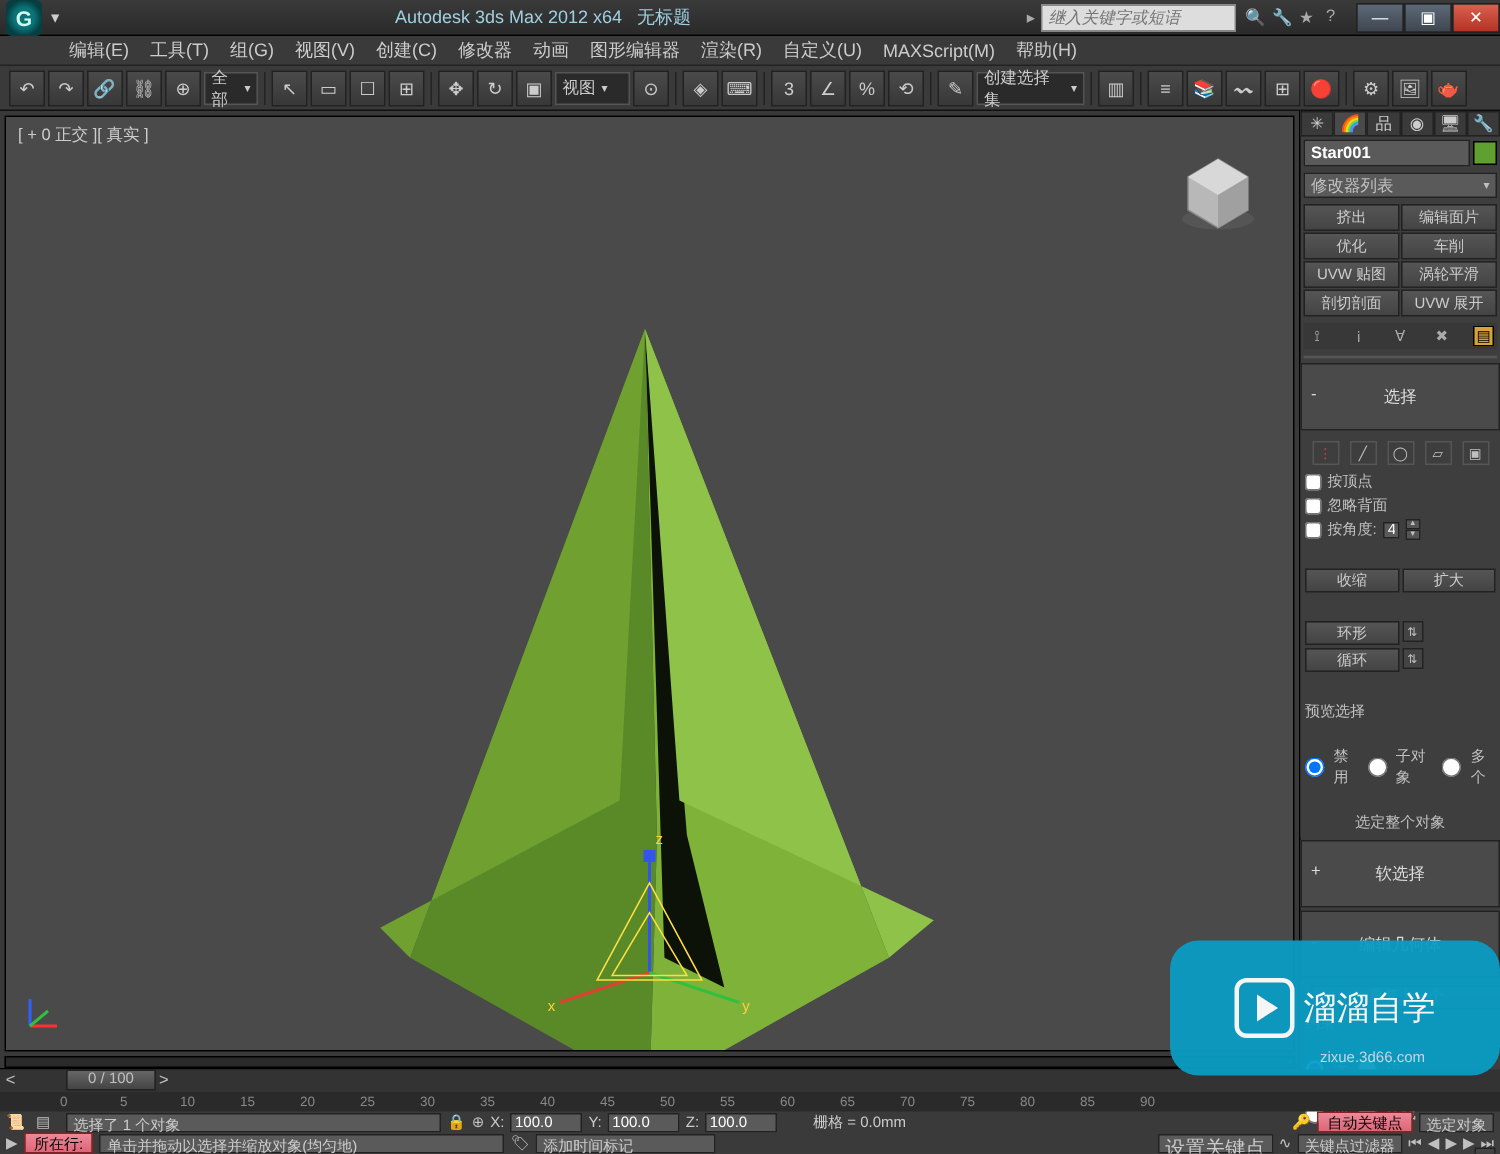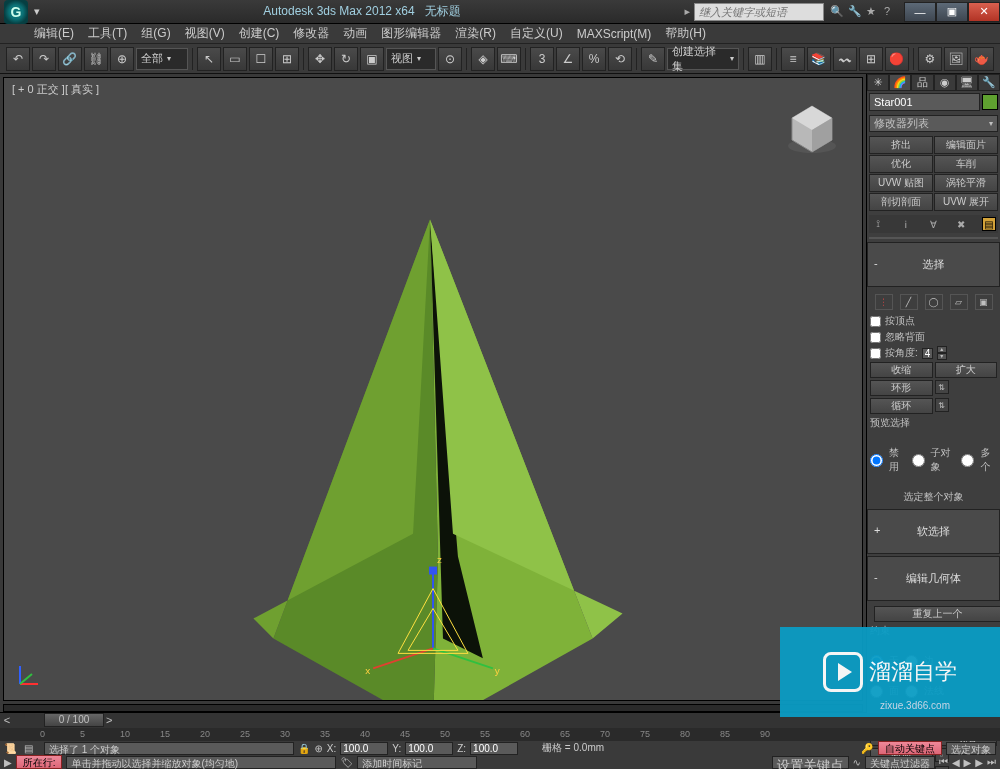--- a/index.html
+++ b/index.html
@@ -10,21 +10,21 @@
 .app-icon { width: 24px; height: 24px; background: radial-gradient(circle,#0b7378 40%,#063f42 70%); border-radius: 4px; margin: 0 4px; display:flex; align-items:center; justify-content:center; color:#cfe; font-weight:bold; font-size:14px; }
 .title-center { flex: 1; text-align: center; color: #a0cfe0; font-size: 12px; }
 .title-search { width: 130px; height: 18px; background: #ddd; border: 1px solid #888; margin-right: 6px; color:#888; font-style:italic; font-size:11px; padding:0 4px; }
 .title-icons { display:flex; gap:4px; margin-right:6px; }
 .title-icons span { width:14px; height:14px; color:#aaa; }
 .win-btns { display:flex; }
 .win-btn { width: 32px; height: 20px; background: linear-gradient(#5c6977,#3e4650); border:1px solid #222; display:flex; align-items:center; justify-content:center; color:#fff; font-size:11px; }
 .win-btn.close { background: linear-gradient(#d9604f,#b23325); }
 
 
-.menubar { height: 20px; background: #3a3a3a; display:flex; align-items:center; padding-left: 28px; gap: 2px; border-bottom:1px solid #222; }
+.menubar { height: 20px; background: #3a3a3a; display:flex; align-items:center; padding-left: 40px; gap: 2px; border-bottom:1px solid #222; }
 .menubar span { padding: 2px 6px; font-size:12px; color:#ccc; }
 
 
 .toolbar { height: 30px; background: #3a3a3a; display:flex; align-items:center; padding: 0 6px; gap:2px; border-bottom:1px solid #111; }
 .tbtn { width:24px; height:24px; background: linear-gradient(#4a4a4a,#383838); border:1px solid #222; display:flex; align-items:center; justify-content:center; color:#ccc; font-size:12px; }
 .tdrop { height:22px; background:#2a2a2a; border:1px solid #555; color:#ccc; padding:0 4px; display:flex; align-items:center; font-size:11px; }
 .tdrop::after { content:"▾"; margin-left:4px; font-size:8px; }
 .sep { width:1px; height:22px; background:#222; margin:0 2px; }
 
 
@@ -36,21 +36,21 @@
 .vp-axis { position:absolute; bottom:10px; left:10px; width:30px; height:30px; }
 
 
 .cmdpanel { width:134px; background:#3e3e3e; border-left:1px solid #000; display:flex; flex-direction:column; font-size:11px; }
 .cmd-tabs { height:22px; display:flex; background:#333; }
 .cmd-tab { flex:1; border:1px solid #222; background:#3a3a3a; display:flex; align-items:center; justify-content:center; font-size:11px; color:#ccc; }
 .cmd-tab.active { background:#4a4a4a; }
 .obj-name { height:18px; background:#5a5a5a; border:1px solid #222; margin:2px; padding:0 4px; color:#fff; font-size:11px; line-height:16px; }
 .color-swatch { width:16px; height:16px; background:#5fa030; border:1px solid #000; }
 .name-row { display:flex; align-items:center; margin:2px; gap:2px; }
-.name-row .obj-name { flex:1; margin:0; }
+.name-row .obj-name { flex:1; margin:0;font-weight:bold; }
 .mod-drop { height:18px; background:#5a5a5a; border:1px solid #222; margin:2px; padding:0 4px; display:flex; align-items:center; }
 .mod-drop::after { content:"▾"; margin-left:auto; font-size:8px; }
 .btn-grid { display:grid; grid-template-columns:1fr 1fr; gap:1px; margin:2px; }
 .btn-grid button { height:18px; background:linear-gradient(#555,#444); border:1px solid #222; color:#ccc; font-size:10px; }
 .mod-stack { height:72px; background:#5f5f5f; border:1px solid #222; margin:2px; }
 .mod-item { background:#4a6fa5; color:#fff; padding:2px 4px; font-size:10px; }
 .mod-tools { display:flex; justify-content:space-between; margin:2px; padding:2px; background:#383838; }
 .mod-tools span { width:14px; height:14px; color:#aaa; font-size:10px; display:flex; align-items:center; justify-content:center; }
 .mod-tools .sel { background:#d4a339; color:#000; border:1px solid #000; }
 
@@ -60,42 +60,42 @@
 .roll-hdr.plus::before { content:"+"; }
 .roll-body { padding:3px; background:#3e3e3e; }
 .sel-icons { display:flex; gap:2px; margin:4px 2px; justify-content:space-around; }
 .sel-icons span { width:18px; height:16px; border:1px solid #555; display:flex; align-items:center; justify-content:center; font-size:9px; }
 .sel-icons .dot { color:#c44; }
 .chk-row { display:flex; align-items:center; gap:4px; margin:2px 0; font-size:10px; }
 .chk-row input { width:11px; height:11px; }
 .spin { width:40px; height:14px; background:#5a5a5a; border:1px solid #222; color:#fff; padding:0 2px; font-size:10px; }
 .spin-btns { width:10px; display:flex; flex-direction:column; }
 .spin-btns span { height:7px; background:#555; border:1px solid #222; font-size:6px; line-height:5px; text-align:center; }
-.half-btns { display:grid; grid-template-columns:1fr 1fr; gap:2px; margin:2px 0; }
+.half-btns { display:grid; grid-template-columns:1fr 1fr; gap:2px; margin:19px 0; }
 .half-btns button { height:16px; background:linear-gradient(#555,#444); border:1px solid #222; color:#ccc; font-size:10px; }
 .sm-sq { width:14px; height:14px; background:#444; border:1px solid #222; font-size:8px; display:inline-flex; align-items:center; justify-content:center; }
 .wide-btn { width:100%; height:16px; background:linear-gradient(#555,#444); border:1px solid #222; color:#ccc; font-size:10px; margin:2px 4px; text-align:center; line-height:14px; }
 .radio-row { display:flex; gap:6px; font-size:10px; margin:16px 0; align-items:center; }
 .group-lbl { font-size:10px; margin:2px 0; }
 
 
 .bottom { height: 57px; background:#3a3a3a; border-top:1px solid #000; display:flex; flex-direction:column; }
 .time-slider { height:16px; display:flex; align-items:center; background:#333; }
 .slider-thumb { width:60px; height:14px; background:linear-gradient(#666,#444); border:1px solid #222; margin-left:30px; text-align:center; font-size:10px; line-height:12px; }
 .ruler { height:14px; background:#2a2a2a; position:relative; font-size:9px; color:#888; }
 .ruler span { position:absolute; top:1px; }
 .status-rows { flex:1; display:flex; flex-direction:column; }
 .status-row { height:14px; display:flex; align-items:center; gap:4px; padding:0 4px; font-size:10px; }
 .status-row input.coord { width:48px; height:13px; background:#5a5a5a; border:1px solid #222; color:#fff; font-size:10px; padding:0 2px; }
 .status-row .lbl { color:#ccc; }
 .pink-btn { background:linear-gradient(#e89,#d67); border:1px solid #822; padding:0 6px; height:14px; font-size:10px; color:#000; }
 .grey-field { background:#5a5a5a; border:1px solid #222; padding:0 4px; height:13px; color:#ccc; }
 
 
-.watermark { position:absolute; right:0; bottom:52px; width:220px; height:90px; background:#0a9cc4; display:flex; align-items:center; justify-content:center; color:#fff; font-size:22px; opacity:0.95; gap:6px; flex-direction:row; }
+.watermark { position:absolute; right:0; bottom:52px; width:220px; height:90px; background:#0a9cc4; display:flex; align-items:center; justify-content:center; color:#fff; font-size:22px; opacity:0.95; gap:6px; flex-direction:row;border-radius:19px; }
 .watermark .sub { font-size:10px; position:absolute; bottom:6px; right:50px; color:#cde; }
 .wm-icon { width:40px; height:40px; border:3px solid #fff; border-radius:8px; display:flex; align-items:center; justify-content:center; }
 .wm-icon::before { content:""; border-left:14px solid #fff; border-top:9px solid transparent; border-bottom:9px solid transparent; margin-left:4px; }
 </style>
 </head>
 <body>
 
 <div class="titlebar">
   <div class="app-icon">G</div>
   <span style="color:#ccc;margin-left:2px">▾</span>
@@ -131,21 +131,21 @@
   <span>MAXScript(M)</span>
   <span>帮助(H)</span>
 </div>
 
 <div class="toolbar">
   <div class="tbtn">↶</div>
   <div class="tbtn">↷</div>
   <div class="tbtn">🔗</div>
   <div class="tbtn">⛓</div>
   <div class="tbtn">⊕</div>
-  <div class="tdrop" style="width:52px">全部</div>
+  <div class="tdrop" style="width:36px">全部</div>
   <div class="sep"></div>
   <div class="tbtn">↖</div>
   <div class="tbtn">▭</div>
   <div class="tbtn">☐</div>
   <div class="tbtn">⊞</div>
   <div class="sep"></div>
   <div class="tbtn">✥</div>
   <div class="tbtn">↻</div>
   <div class="tbtn">▣</div>
   <div class="tdrop" style="width:50px">视图</div>

